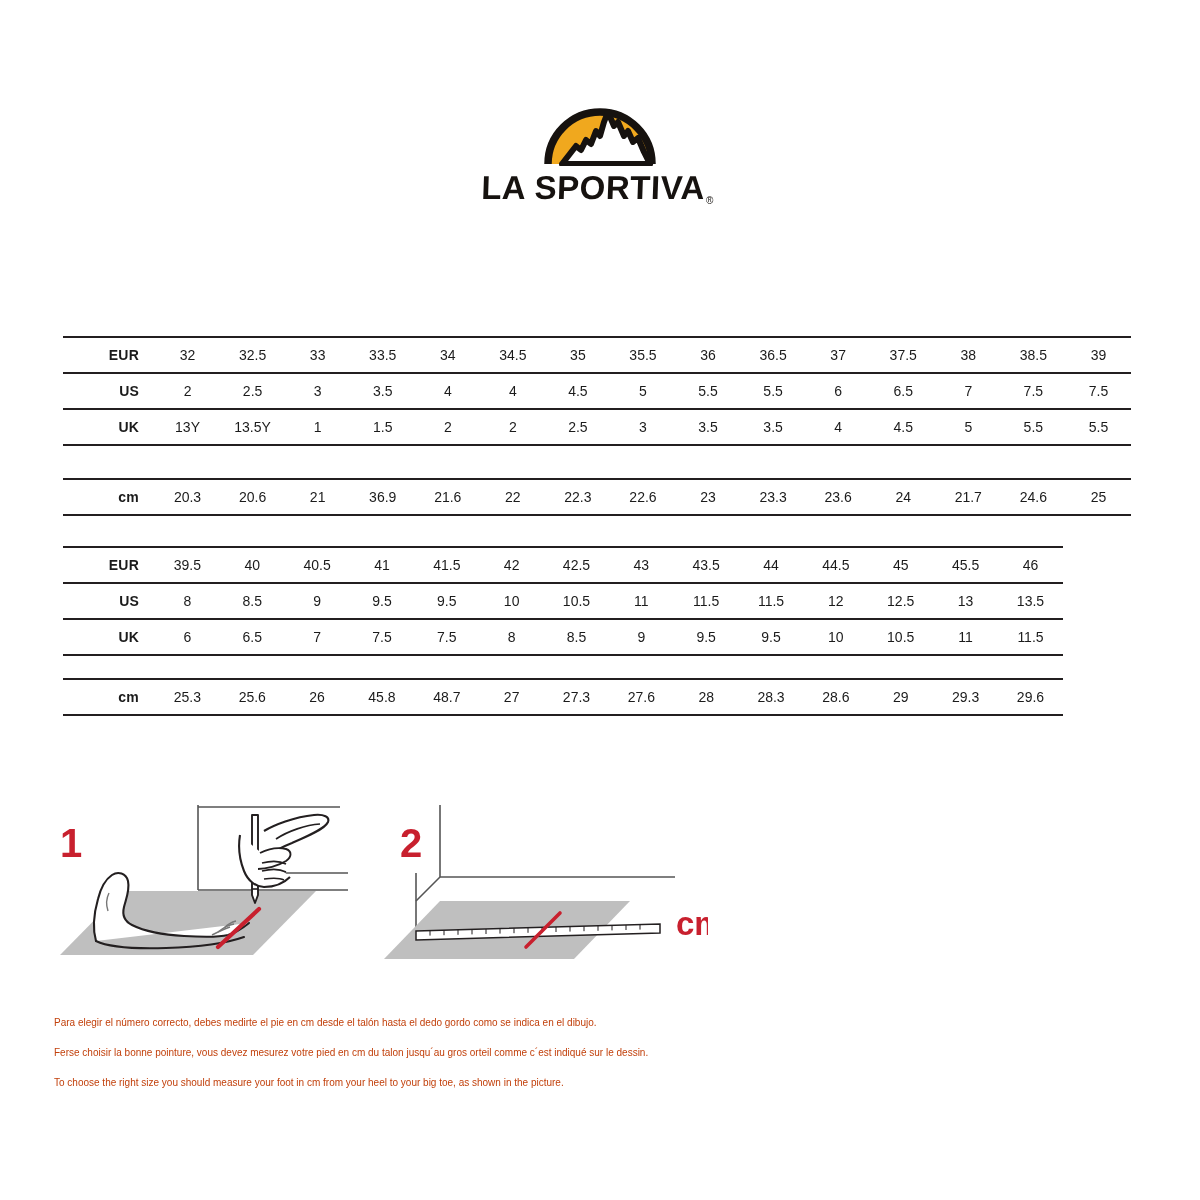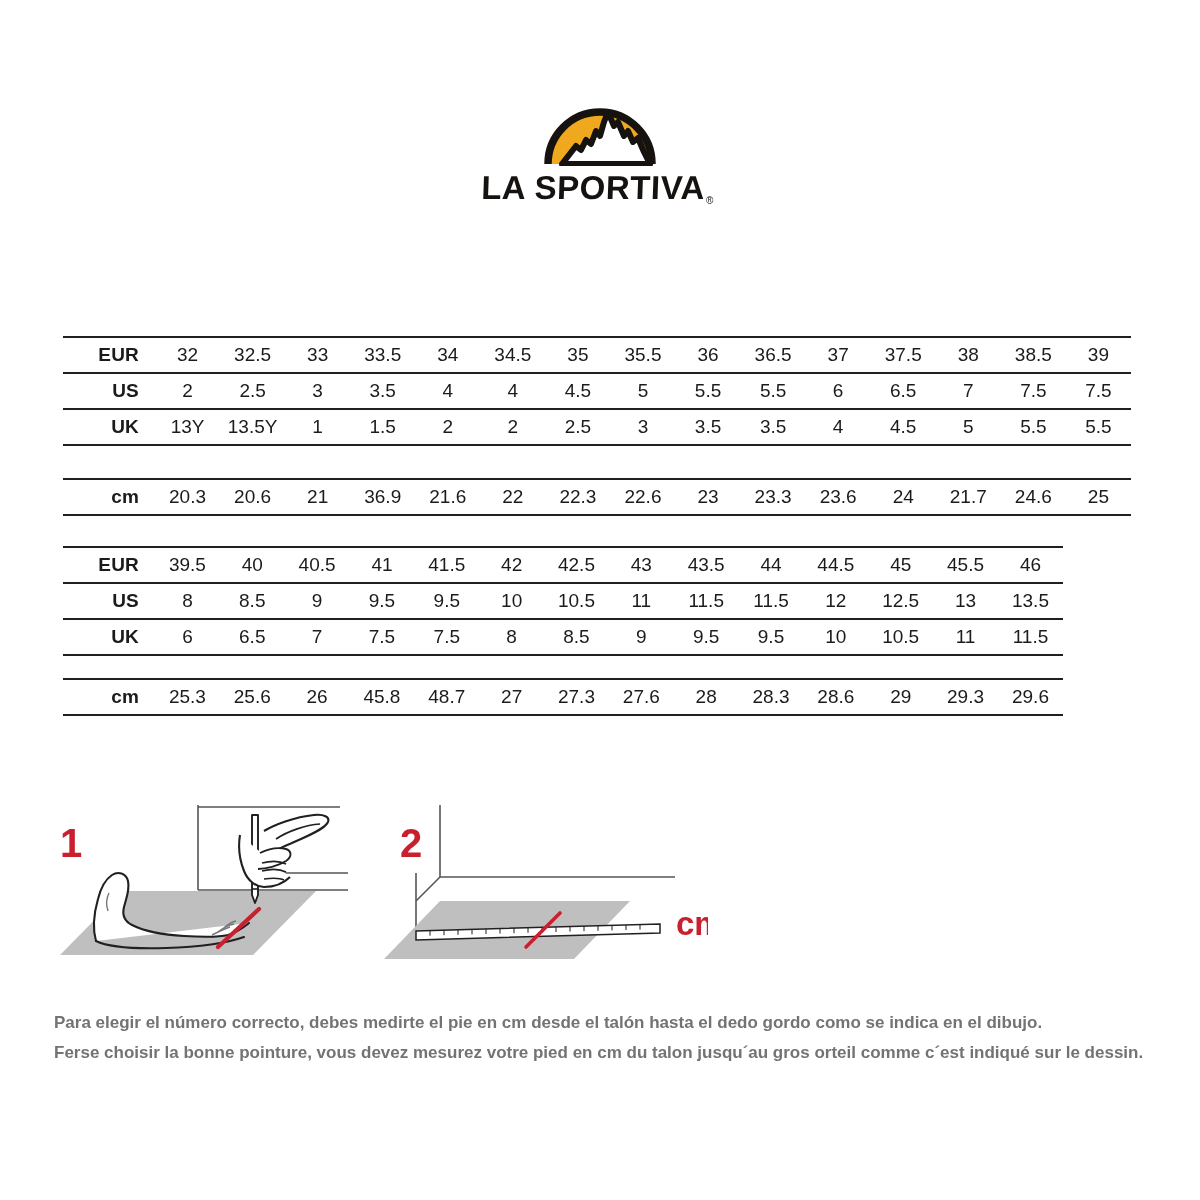--- a/index.html
+++ b/index.html
@@ -39,21 +39,21 @@
   }
 
   
   .table-zone {
     position: absolute;
     left: 63px;
   }
   .size-table {
     border-collapse: collapse;
     table-layout: fixed;
-    font-size: 19px;
+    font-size: 14px;
     color: #1b1b1b;
   }
   .size-table td {
     padding: 0;
     height: 34px;
     line-height: 34px;
     text-align: center;
     white-space: nowrap;
     vertical-align: middle;
   }
@@ -90,25 +90,24 @@
 
   
   #instructions {
     position: absolute;
     left: 54px;
     top: 1008px;
     width: 1110px;
   }
   #instructions p {
     margin: 0 0 0 0;
-    font-size: 17px;
+    font-size: 10px;
     line-height: 30px;
-    color: #737373;
+    color: #c2410c;
     white-space: nowrap;
-    font-weight: bold;
   }
 </style>
 </head>
 <body>
 
 <div id="logo-block">
   <svg id="logo-mark" viewBox="0 0 124 66">
 
     <path d="M10,64 A52,52 0 0 1 114,64 Z" fill="#F0A81E"></path>
 
@@ -438,13 +437,14 @@
       <text x="352" y="62" font-family="'Liberation Sans', sans-serif" font-size="40" font-weight="bold" fill="#C8202E">2</text>
 
       <text x="628" y="140" font-family="'Liberation Sans', sans-serif" font-size="33" font-weight="bold" fill="#C8202E">cm</text>
     </g>
   </svg>
 </div>
 
 <div id="instructions">
   <p>Para elegir el número correcto, debes medirte el pie en cm desde el talón hasta el dedo gordo como se indica en el dibujo.</p>
   <p>Ferse choisir la bonne pointure, vous devez mesurez votre pied en cm du talon jusqu´au gros orteil comme c´est indiqué sur le dessin.</p>
+  <p>To choose the right size you should measure your foot in cm from your heel to your big toe, as shown in the picture.</p>
 </div>
 
 </body></html>

